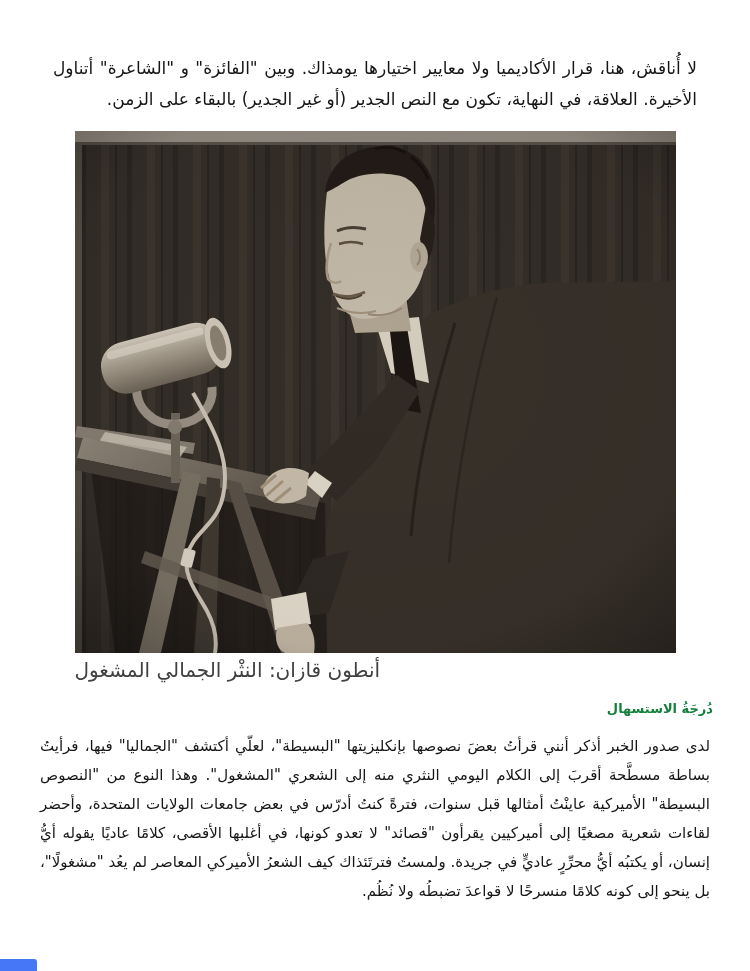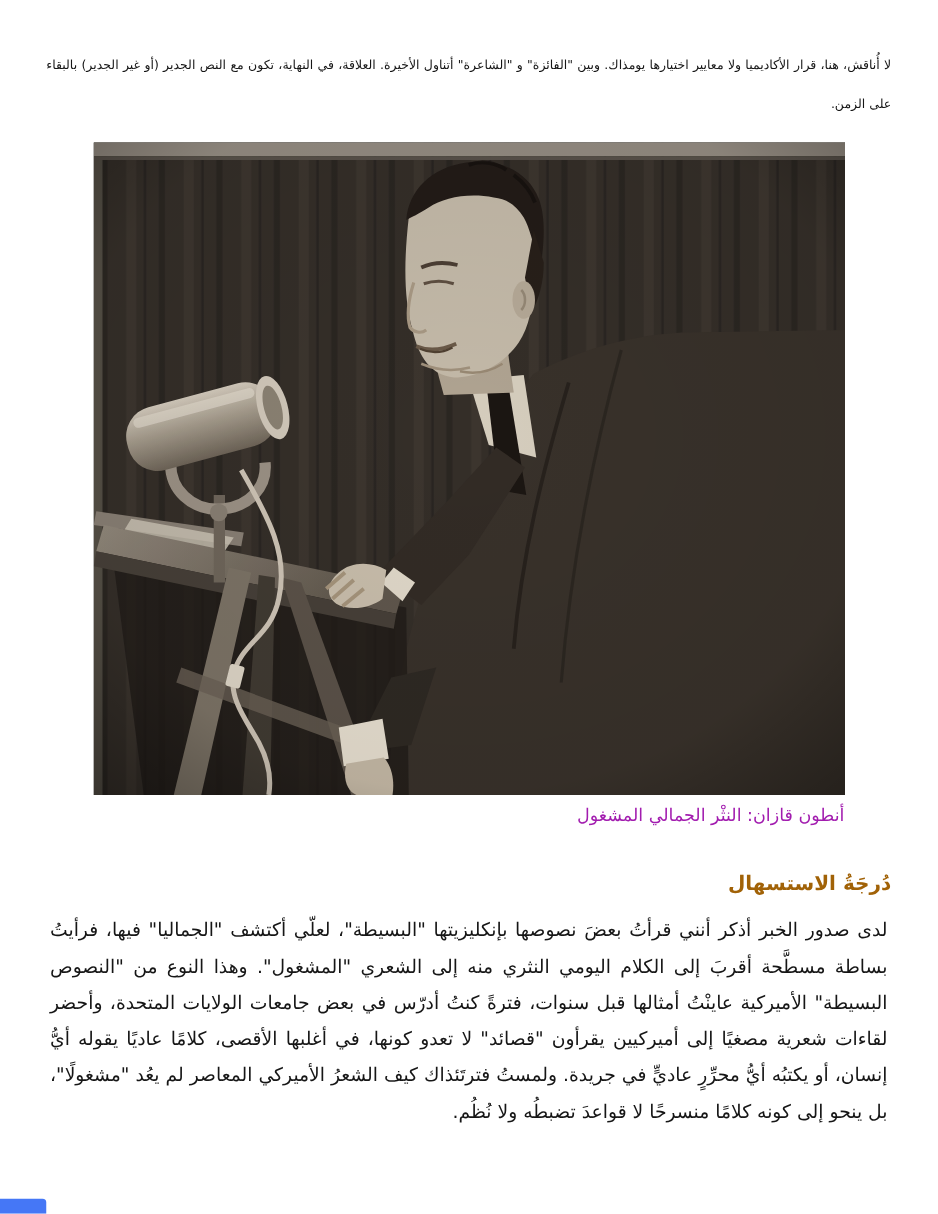--- a/index.html
+++ b/index.html
@@ -3,31 +3,31 @@
 <meta charset="utf-8">
 <style>
   html,body{margin:0;padding:0;}
   body{
     width:750px;height:971px;background:#ffffff;overflow:hidden;position:relative;
     font-family:"DejaVu Sans","Liberation Serif",sans-serif;color:#161616;
     direction:rtl;
   }
   .content{padding:0 37px;}
   .intro{
-    margin:0;padding-top:37px;font-size:10px;line-height:31px;
+    margin:16px;padding-top:37px;font-size:17px;line-height:31px;
     text-align:justify;
   }
   figure.photo-figure{margin:15px auto 0;width:601px;}
   .photo-canvas{width:601px;height:522px;background:#2f2a26;}
   .photo-canvas svg{display:block;}
   figcaption{
-    text-align:right;font-size:14px;color:#a21caf;margin-top:7px;line-height:20px;
+    text-align:left;font-size:20px;color:#404040;margin-top:7px;line-height:20px;
   }
   h2.section-heading{
-    margin:33px 0 0;font-size:16px;font-weight:bold;line-height:22px;color:#a16207;
+    margin:18px 0 0;font-size:13px;font-weight:bold;line-height:22px;color:#15803d;
   }
   .body-paragraph{
     margin:12px 3px 0;font-size:15px;line-height:29px;text-align:justify;
   }
   .link-status-bar{
     position:absolute;left:0;bottom:0;width:37px;height:12px;
     border-radius:0 3px 0 0;
   }
 </style>
 </head>

